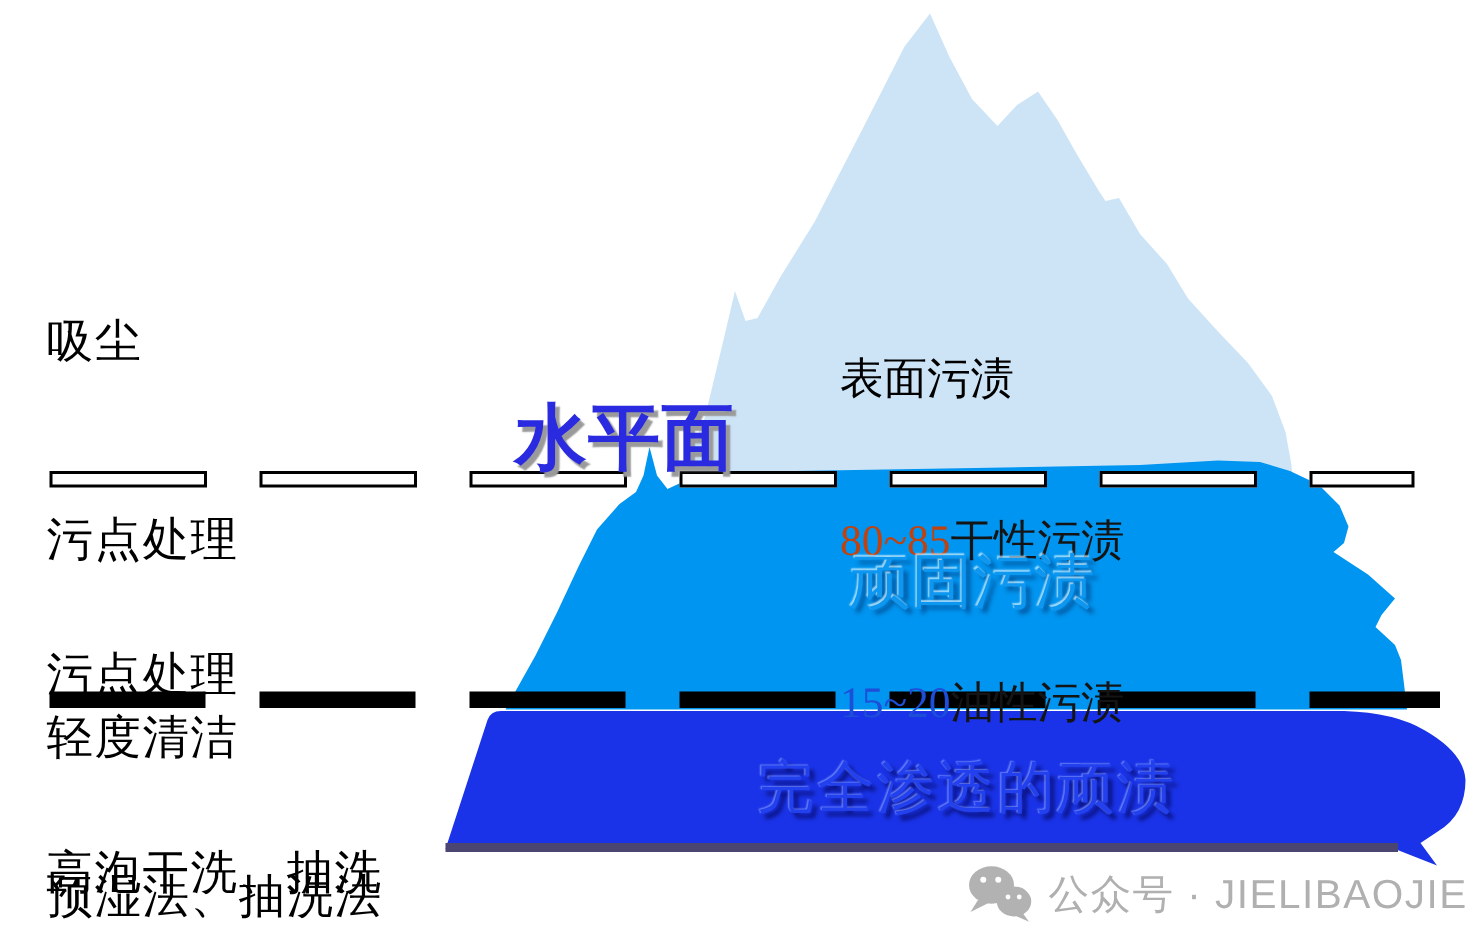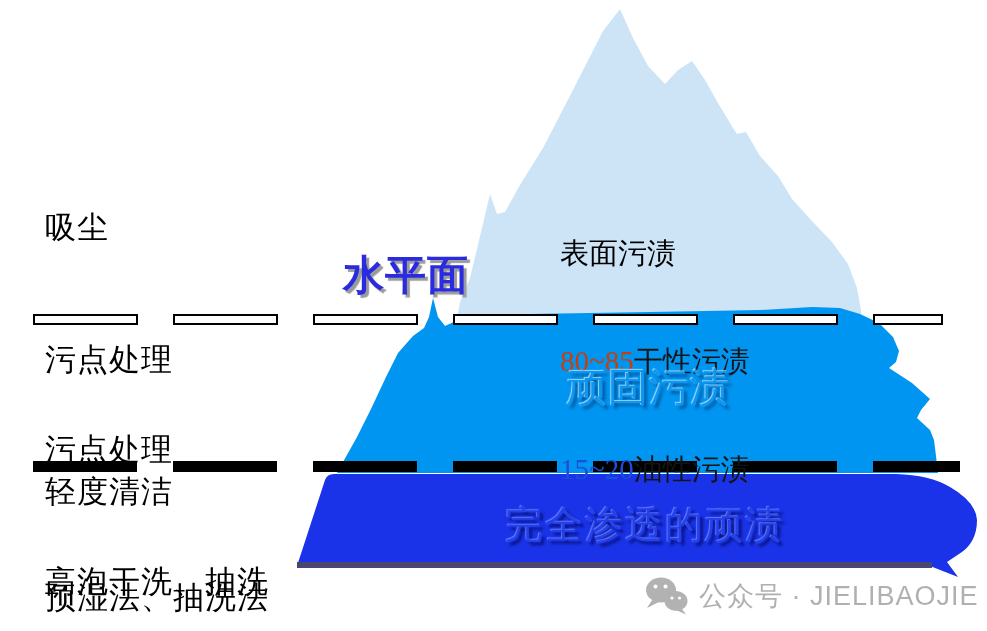--- a/index.html
+++ b/index.html
@@ -14,27 +14,27 @@
   .dashrow{position:absolute;display:flex;z-index:2;}
   .dashrow.white{left:33px;top:314px;gap:35px;}
   .wd{width:105px;height:11px;background:#ffffff;border:2px solid #000;box-sizing:border-box;}
   .wd.last{width:70px;}
   .dashrow.black{left:33px;top:461px;gap:36px;}
   .bd{width:104px;height:11px;background:#000;}
   .bd.last{width:87px;}
 
   
   .blk{position:absolute;z-index:3;color:#000;}
-  .side-label{left:45px;font-size:31px;line-height:44px;letter-spacing:1px;font-weight:500;white-space:pre;}
+  .side-label{left:31px;font-size:31px;line-height:44px;letter-spacing:1px;font-weight:500;white-space:pre;}
   #lvl-surface{top:118px;}
   #lvl-middle{top:340px;}
   #lvl-deep{top:488px;}
 
   #waterline-label{
-    left:343px;top:248px;font-size:41px;font-weight:bold;letter-spacing:1px;
+    left:343px;top:260px;font-size:48px;font-weight:bold;letter-spacing:1px;
     font-family:"Liberation Serif",serif;color:#2a2ae0;
     text-shadow:3px 3px 1px #9a9a9a;
   }
 
   #surface-text{left:560px;top:163px;font-family:"Liberation Serif",serif;font-size:29px;line-height:36px;white-space:pre;}
   #surface-text .t1{font-weight:normal;color:#000;}
   #surface-text .red{color:#c2410c;}
   #surface-text .dark{color:#141414;}
   #surface-text .pale{color:#1d4ed8;}
 

